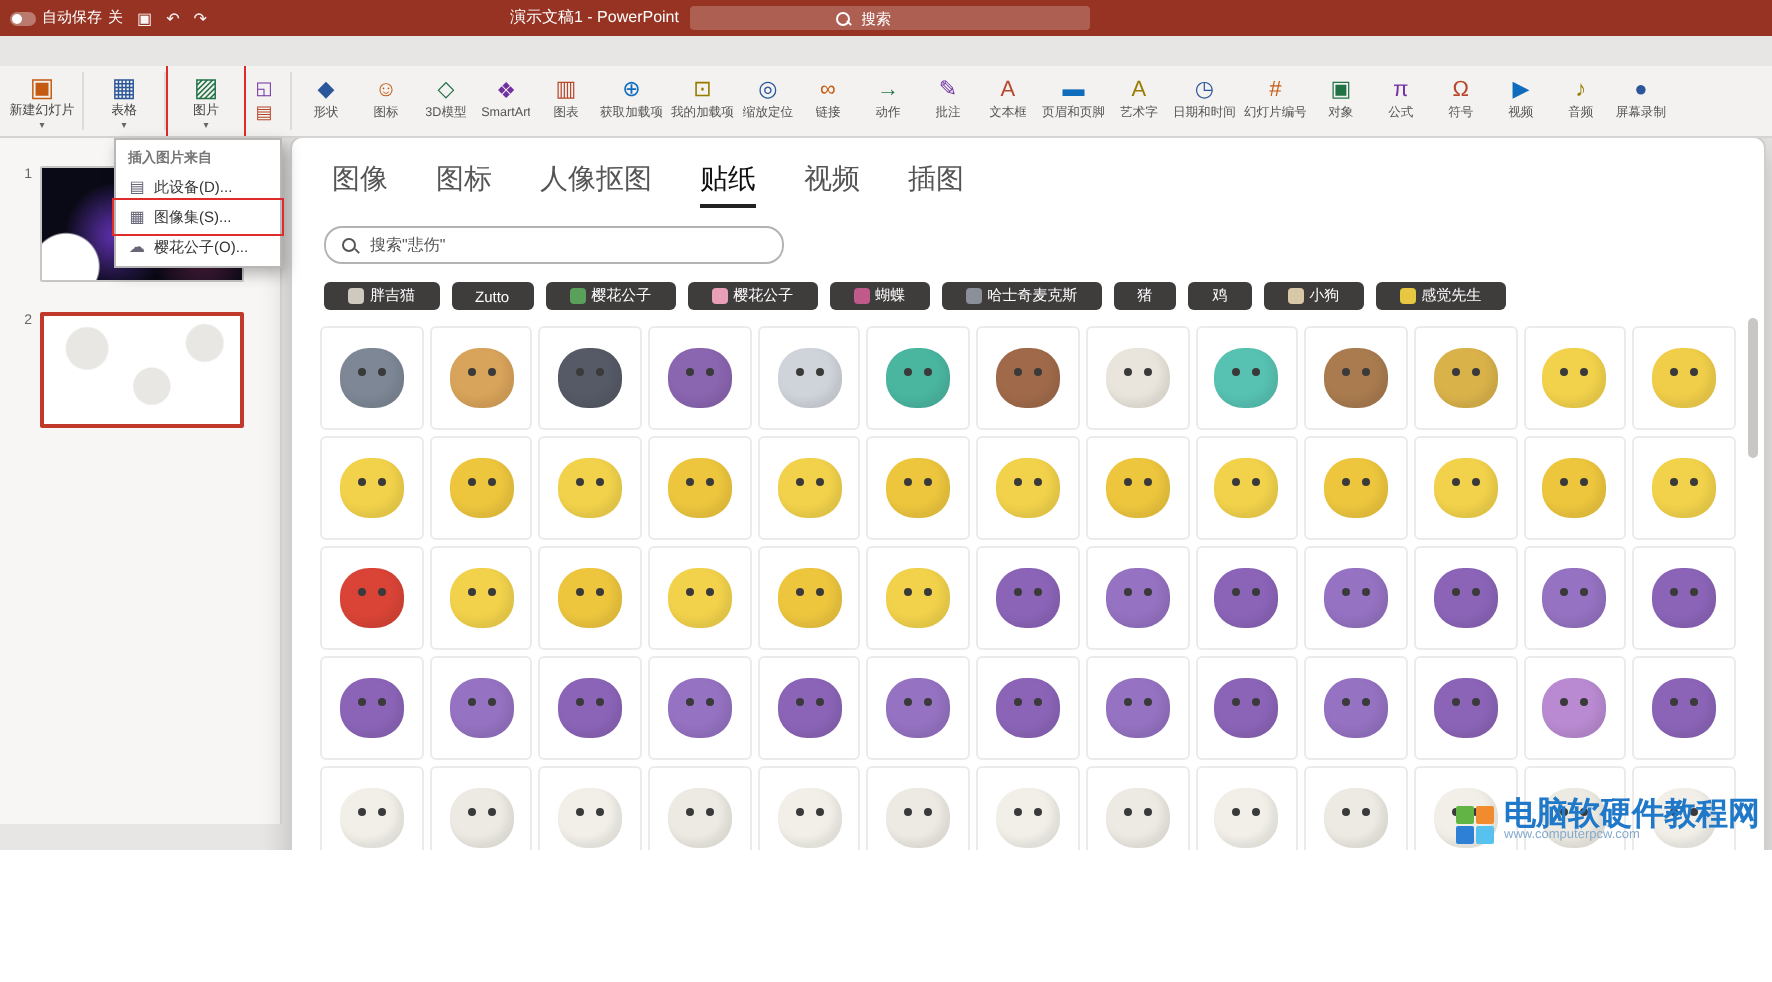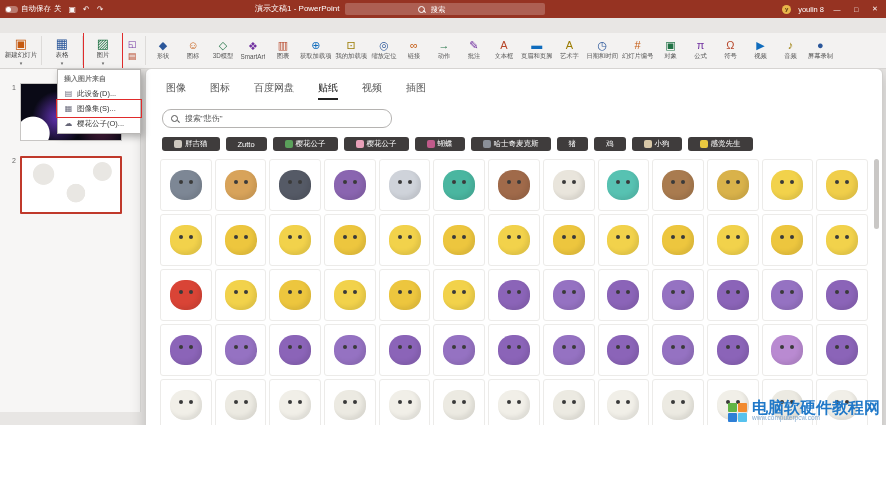--- a/index.html
+++ b/index.html
@@ -71,21 +71,21 @@
   .thumb.t2{border:2px solid var(--selection-red,#c0392b);width:98px;height:54px;background:
     radial-gradient(circle at 22% 30%, #e9e7e3 0 12%, rgba(0,0,0,0) 13%),
     radial-gradient(circle at 55% 65%, #e9e7e3 0 14%, rgba(0,0,0,0) 15%),
     radial-gradient(circle at 82% 25%, #e9e7e3 0 10%, rgba(0,0,0,0) 11%),
     #ffffff;}
 
   
   .dialog{position:absolute;left:145px;top:68px;width:736px;height:410px;background:#fff;
     border:1px solid #d0cecc;border-radius:6px;box-shadow:0 5px 16px rgba(0,0,0,.2);overflow:hidden;z-index:20;}
   .dlg-tabs{display:flex;gap:24px;margin:12px 0 0 20px;}
-  .dlg-tab{font-size:10px;color:#555;padding-bottom:3px;white-space:nowrap;text-align:center;}
+  .dlg-tab{font-size:14px;color:#555;padding-bottom:3px;white-space:nowrap;text-align:center;}
   .dlg-tab.active{color:#111;font-weight:normal;border-bottom:2px solid #222;}
   .dlg-search{margin:9px 0 0 16px;width:212px;height:17px;border:1px solid #b5b3b1;border-radius:9px;
     display:flex;align-items:center;gap:5px;padding:0 8px;}
   .dlg-search input{border:none;outline:none;background:transparent;font-size:8px;color:#444;width:170px;}
   .dlg-search input::placeholder{color:#555;}
   .chips{display:flex;gap:6px;margin:9px 0 0 16px;overflow:hidden;}
   .chip{background:var(--chip-bg,#3f3c3c);color:#fff;font-size:7.5px;height:14px;display:flex;align-items:center;
     gap:3px;padding:0 12px;border-radius:3px;white-space:nowrap;}
   .chip-ico{width:8px;height:8px;border-radius:2px;flex:none;}
   .grid{margin:8px 0 0 14px;width:708px;display:grid;grid-template-columns:repeat(13,1fr);gap:3px;height:320px;overflow:hidden;}
@@ -115,27 +115,20 @@
       <span>关</span>
     </div>
     <span class="tb-ico">▣</span>
     <span class="tb-ico">↶</span>
     <span class="tb-ico">↷</span>
     <div class="tb-title">演示文稿1 - PowerPoint</div>
     <div class="tb-search">
       <span class="mag"></span>
       <input placeholder="搜索" style="">
     </div>
-    <div class="tb-right">
-      <span class="avatar">y</span>
-      <span>youlin 8</span>
-      <span class="winbtn">—</span>
-      <span class="winbtn">□</span>
-      <span class="winbtn">✕</span>
-    </div>
   </div>
 
 
   <div class="ribbon">
     <div class="bigbtn">
       <span class="bicon" style="color:#c55a11">▣</span>
       <span class="blabel">新建幻灯片</span>
       <span class="caret">▾</span>
     </div>
     <div class="vdiv"></div>
@@ -256,21 +249,21 @@
     <div class="slide-row">
       <span class="slide-num">2</span>
       <div class="thumb t2"></div>
     </div>
   </div>
 
   <div class="dialog">
     <div class="dlg-tabs">
         <div class="dlg-tab">图像</div>
         <div class="dlg-tab">图标</div>
-        <div class="dlg-tab">百度网盘</div>
+        <div class="dlg-tab">人像抠图</div>
         <div class="dlg-tab active">贴纸</div>
         <div class="dlg-tab">视频</div>
         <div class="dlg-tab">插图</div>
       </div>
     <div class="dlg-search">
       <span class="mag dark"></span>
       <input placeholder="搜索&quot;悲伤&quot;" style="">
     </div>
     <div class="chips">
         <div class="chip">

